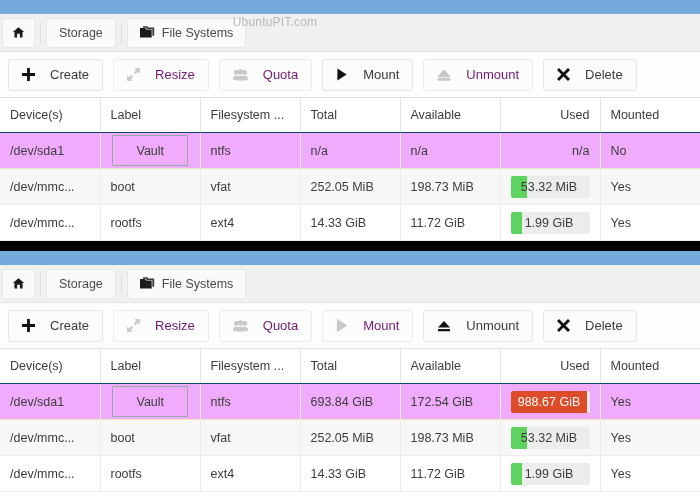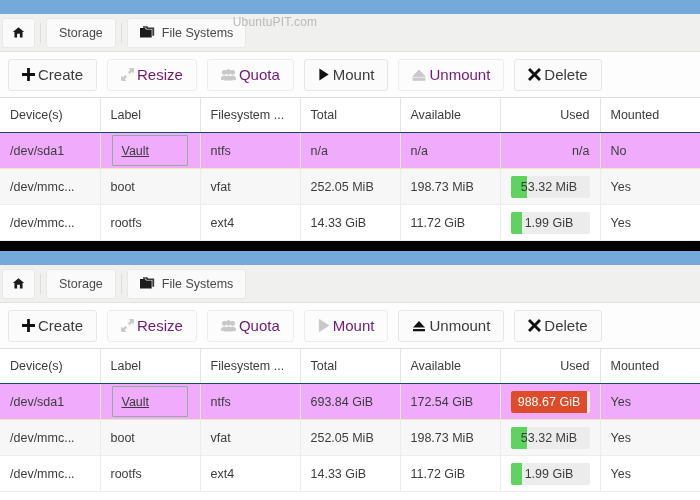--- a/index.html
+++ b/index.html
@@ -41,23 +41,23 @@
   .ico{display:inline-block;line-height:0;}
   .ico svg{display:block;}
 
   
   .toolbar{
     height:46px;background:#fdfdfd;display:flex;align-items:center;
     padding-left:8px;box-sizing:border-box;gap:10px;
     border-bottom:1px solid #dedede;
   }
   .tbtn{
-    height:30px;display:flex;align-items:center;gap:3px;
+    height:30px;display:flex;align-items:center;gap:15px;
     padding:0 13px;background:#fbfbfb;border:1px solid #e6e6e6;
-    border-radius:3px;font-size:15px;color:#3b3b3b;white-space:nowrap;
+    border-radius:3px;font-size:13px;color:#3b3b3b;white-space:nowrap;
   }
   .tbtn.disabled{color:#701a75;background:#fcfcfc;border-color:#ececec;}
   .tbtn.disabled .ico svg *{fill:#c8c8c8;stroke:#c8c8c8;}
 
   
   table.fs{border-collapse:collapse;width:700px;table-layout:fixed;}
   table.fs th{
     font-weight:normal;color:#3c3c3c;font-size:12.5px;
     text-align:left;padding:0 10px;height:34px;
     background:#ffffff;border-right:1px solid #e4e4e4;
@@ -72,22 +72,22 @@
   }
   table.fs th:last-child,table.fs td:last-child{border-right:none;}
   tr.sel td{background:#f0abfc;border-bottom-color:#efe6bd;}
   tr.alt td{background:#f7f7f7;}
   tr.plain td{background:#ffffff;}
 
   
   td.focus{position:relative;padding:0;}
   td.focus .cellbox{
     margin:1px 2px 1px 1px;height:31px;display:flex;align-items:center;
-    padding-left:9px;border:1px solid #93a9a4;border-radius:1px;
-    box-sizing:border-box;background:transparent;text-decoration:underline;
+    padding-left:24px;border:1px solid #93a9a4;border-radius:1px;
+    box-sizing:border-box;background:transparent;
   }
 
   
   td.usage{padding:0 6px;}
   .bar{
     position:relative;height:22px;background:#ececec;border-radius:2px;
     overflow:hidden;display:flex;align-items:center;
   }
   .bar .fill{position:absolute;left:0;top:0;bottom:0;}
   .bar .fill.green{background:#5fd35f;}

